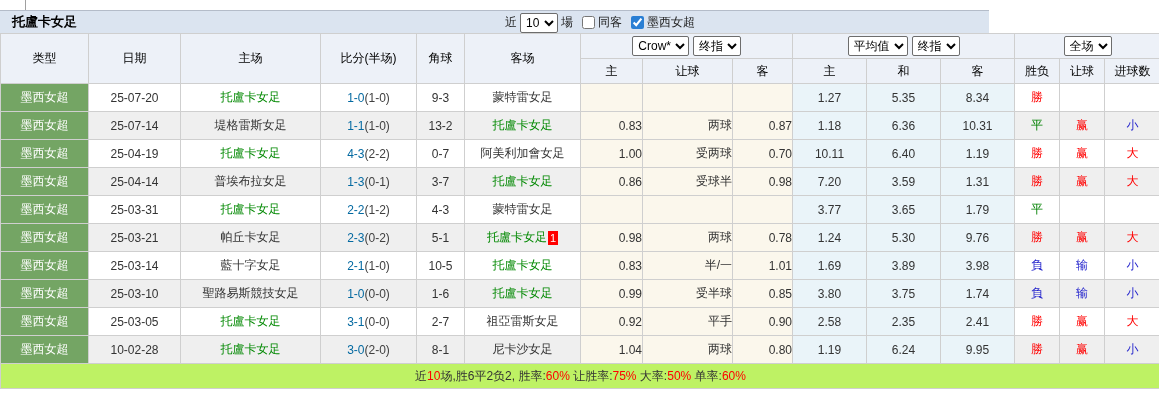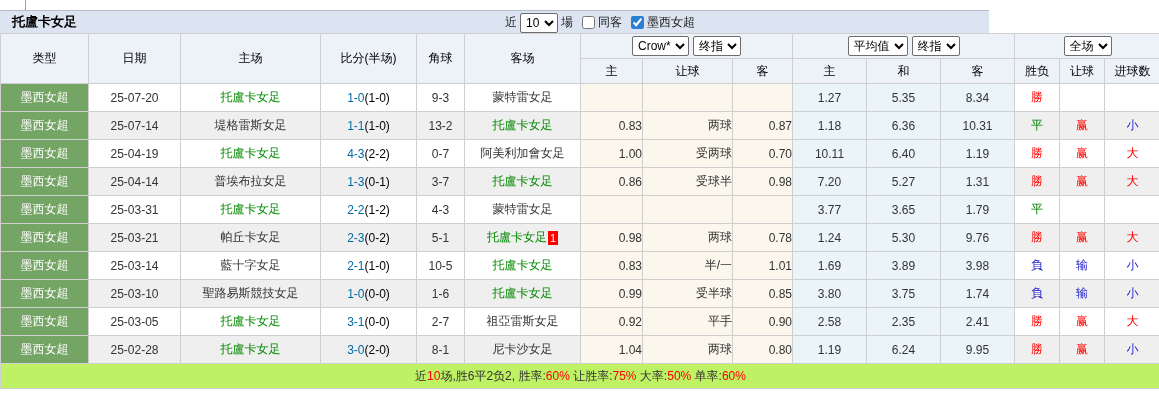--- a/index.html
+++ b/index.html
@@ -46,29 +46,29 @@
     font-size: 12px;
   }
   th, td {
     border: 1px solid #cfcfcf;
     text-align: center;
     padding: 0;
     white-space: nowrap;
     overflow: hidden;
   }
   thead th { background: #edf1f8; font-weight: normal; height: 25px; color: #000; }
-  thead .selrow select { margin: 0 2px; }
+  thead .selrow select { margin: 0 2px; text-align: right; }
   tbody td { height: 28px; }
   tr.odd td { background: #ffffff; }
   tr.even td { background: #efefef; }
   td.league { background: #74a564 !important; color: #fff; }
   td.odds { background: #fbf7ec !important; text-align: right; }
   td.avg  { background: #eaf4f9 !important; }
   td .s { color: #0369a1; }
-  td .h { color: #000000; margin-top: 40px; }
+  td .h { color: #404040; margin-top: 40px; }
   .hl { color: #008800; }
   .res-r { color: #ff0000; }
   .res-g { color: #008000; }
   .res-b { color: #2222cc; }
   .badge {
     display: inline-block;
     background: #ff0000;
     color: #fff;
     font-size: 11px;
     line-height: 14px;
@@ -218,21 +218,21 @@
           <td class="league">墨西女超</td>
           <td>25-04-14</td>
           <td>普埃布拉女足</td>
           <td><span class="s">1-3</span><span class="h">(0-1)</span></td>
           <td>3-7</td>
           <td><span class="hl">托盧卡女足</span></td>
           <td class="odds">0.86</td>
           <td class="odds">受球半</td>
           <td class="odds">0.98</td>
           <td class="avg">7.20</td>
-          <td class="avg">5.27</td>
+          <td class="avg">3.59</td>
           <td class="avg">1.31</td>
           <td class="res-r">勝</td>
           <td class="res-r">赢</td>
           <td class="res-r">大</td>
         </tr>
         <tr class="odd">
           <td class="league">墨西女超</td>
           <td>25-03-31</td>
           <td><span class="hl">托盧卡女足</span></td>
           <td><span class="s">2-2</span><span class="h">(1-2)</span></td>
@@ -311,21 +311,21 @@
           <td class="odds">0.90</td>
           <td class="avg">2.58</td>
           <td class="avg">2.35</td>
           <td class="avg">2.41</td>
           <td class="res-r">勝</td>
           <td class="res-r">赢</td>
           <td class="res-r">大</td>
         </tr>
         <tr class="even">
           <td class="league">墨西女超</td>
-          <td>25-02-28</td>
+          <td>10-02-28</td>
           <td><span class="hl">托盧卡女足</span></td>
           <td><span class="s">3-0</span><span class="h">(2-0)</span></td>
           <td>8-1</td>
           <td>尼卡沙女足</td>
           <td class="odds">1.04</td>
           <td class="odds">两球</td>
           <td class="odds">0.80</td>
           <td class="avg">1.19</td>
           <td class="avg">6.24</td>
           <td class="avg">9.95</td>

